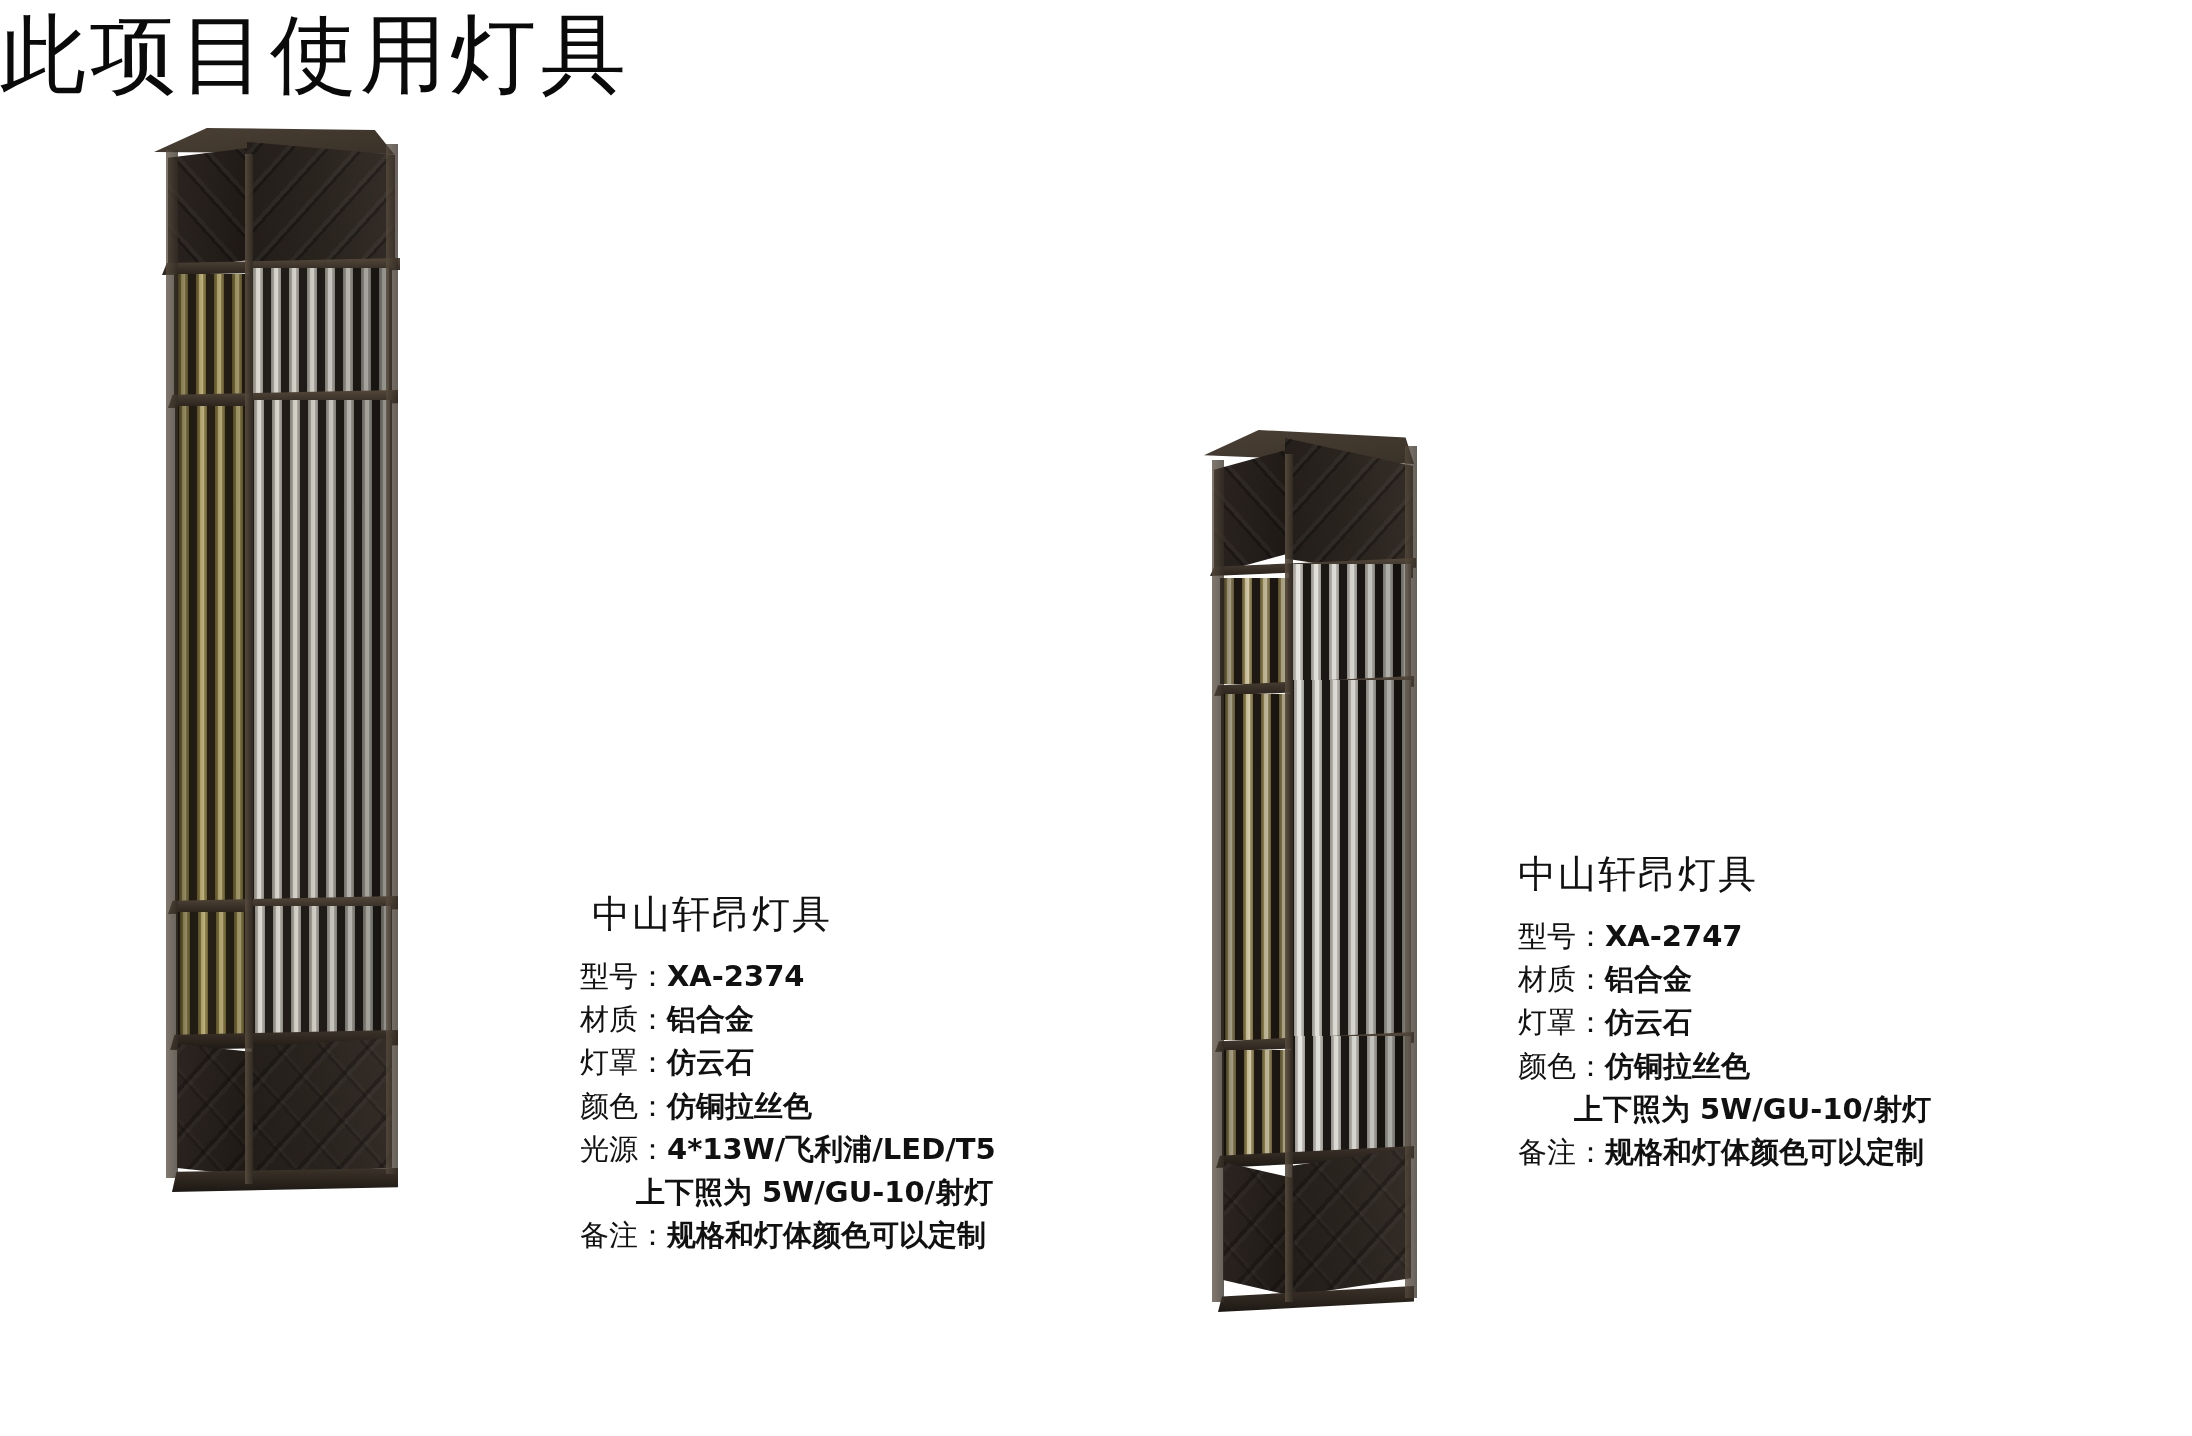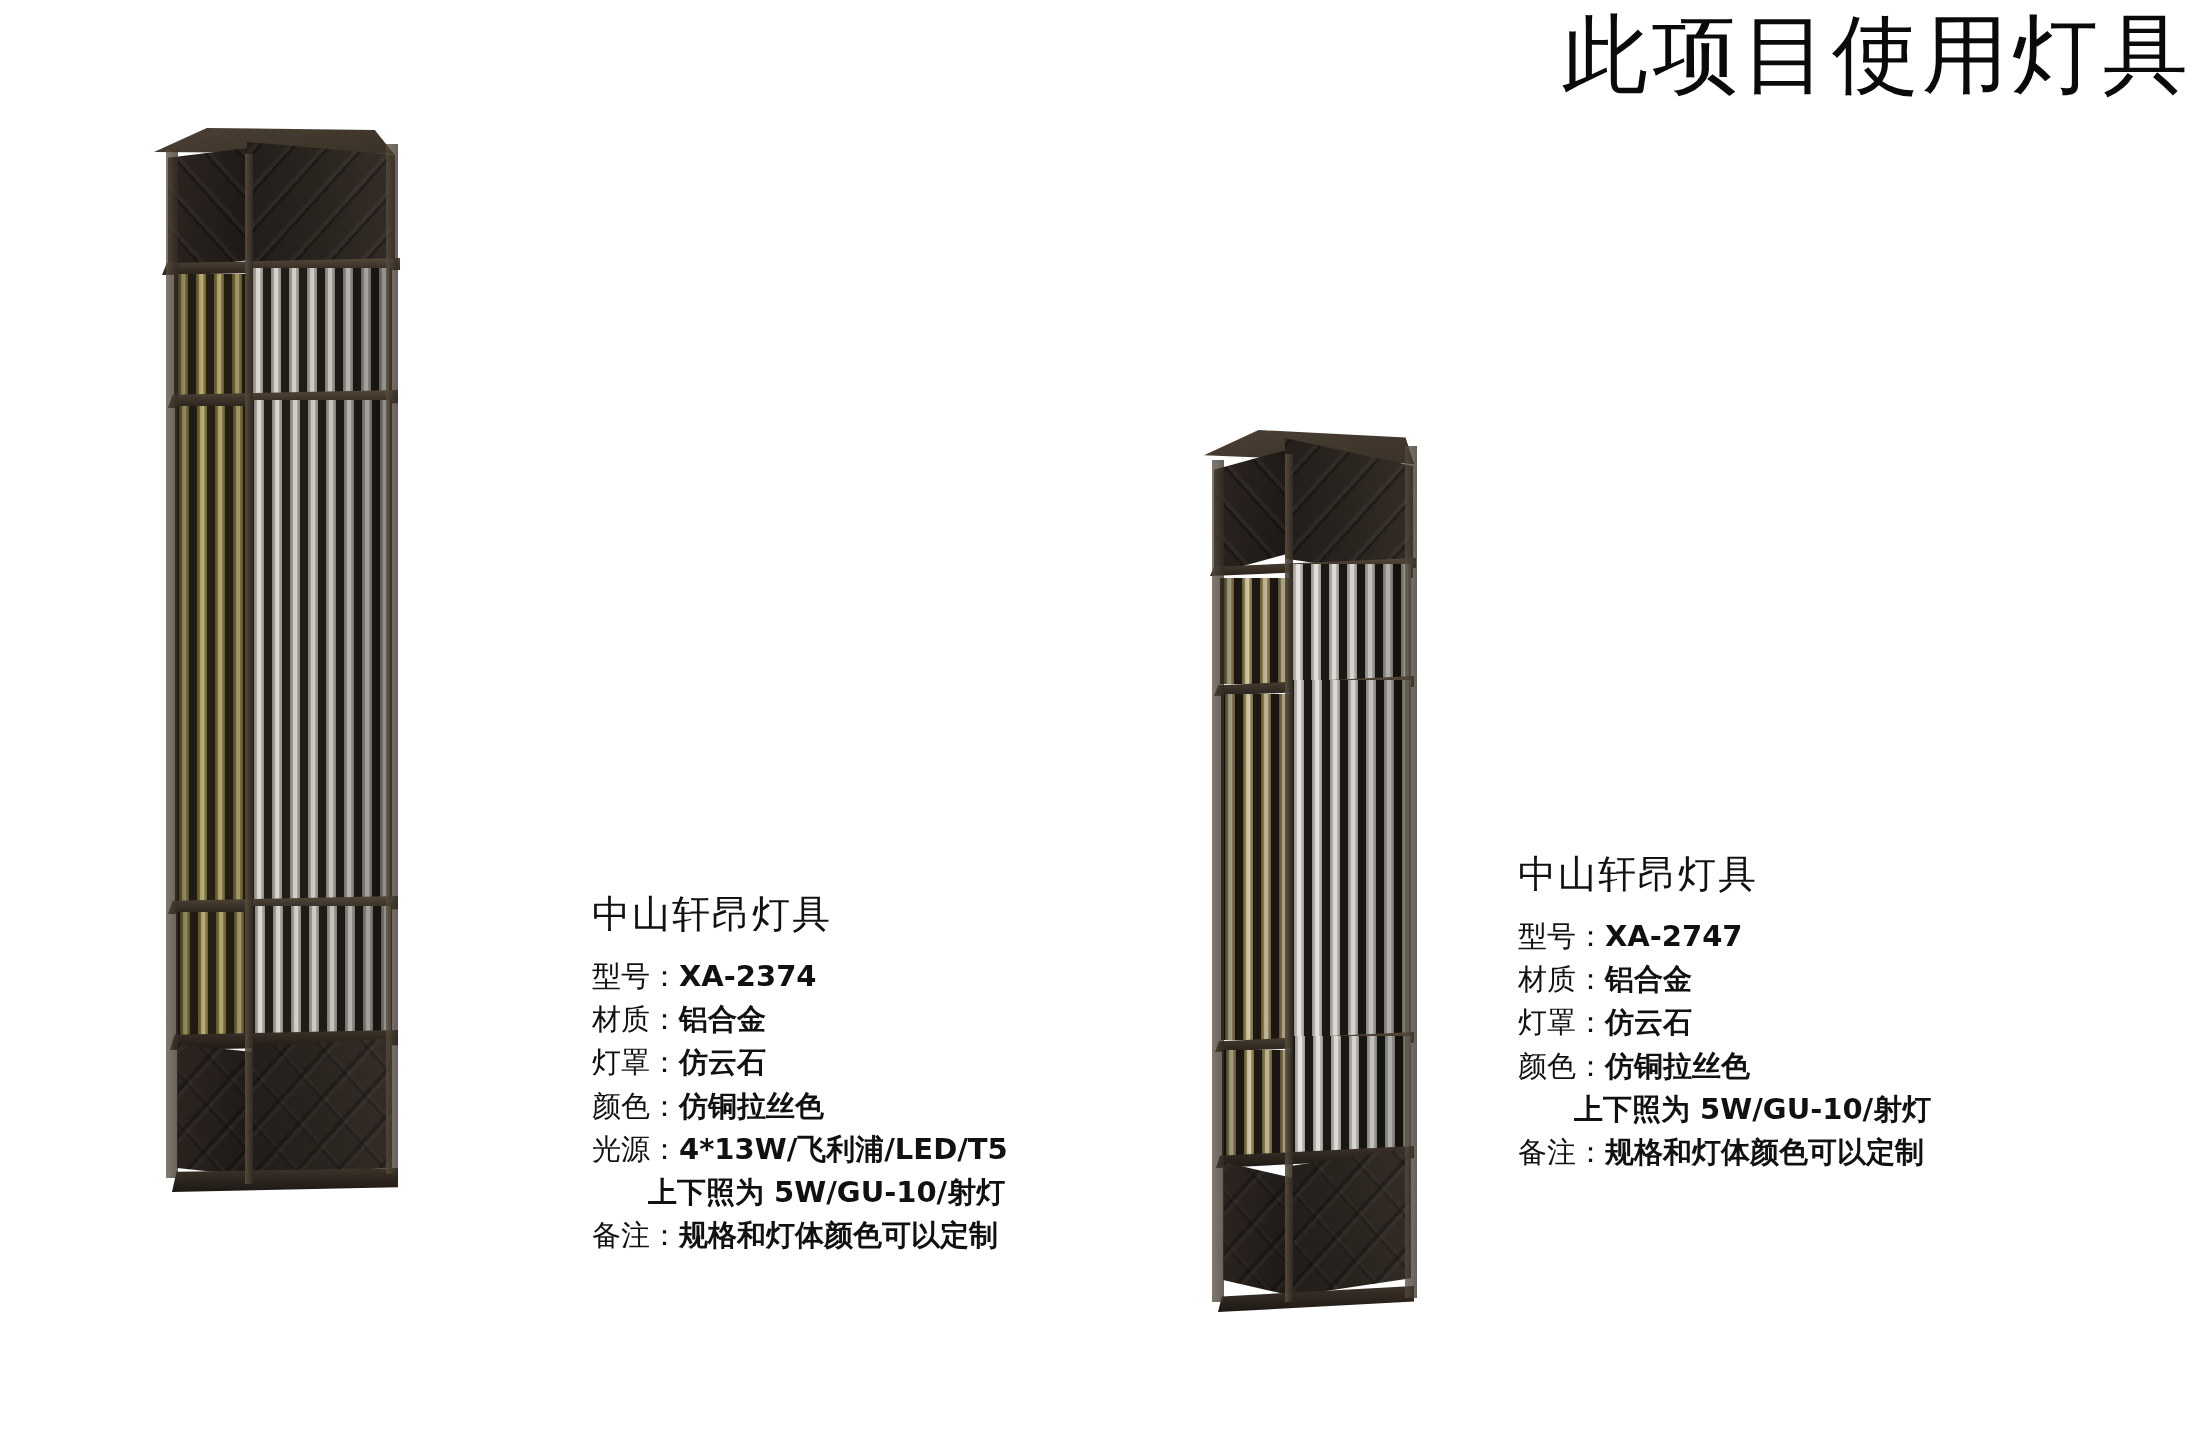--- a/index.html
+++ b/index.html
@@ -7,21 +7,21 @@
     width:2192px;height:1436px;
     background:#ffffff;
     font-family:"Liberation Sans","DejaVu Sans",sans-serif;
     overflow:hidden;position:relative;
   }
   .page{position:relative;width:2192px;height:1436px;background:#fff;}
 
   
   .title{
     position:absolute;left:0;top:6px;width:2192px;
-    text-align:right;
+    text-align:left;
     font-family:"DejaVu Serif","Liberation Serif",serif;
     font-size:86px;line-height:1.12;
     letter-spacing:4px;
     color:#0a0a0a;font-weight:400;
     white-space:nowrap;
   }
 
   
   .spec{
     position:absolute;
@@ -38,21 +38,21 @@
   .spec .row{
     font-size:29px;line-height:1.49;
     font-weight:700;
     white-space:nowrap;
     letter-spacing:0px;
   }
   .spec .row .lbl{font-weight:400;}
   .spec .row.indent{padding-left:56px;}
   .spec-left{left:580px;top:895px;}
   .spec-left .brand{margin-left:12px;}
-  .spec-left .row{margin-left:12px;}
+  .spec-left .row{}
   .spec-right{left:1518px;top:855px;}
 
   
   .lamp{position:absolute;}
   .face{position:absolute;overflow:hidden;}
   .metal-dark-l{background:linear-gradient(100deg,#2b2420 0%,#241e1a 60%,#1d1815 100%);}
   .metal-dark-r{background:linear-gradient(260deg,#352e28 0%,#2a241f 50%,#221d19 100%);}
   .metal-top{background:linear-gradient(170deg,#4a4034 0%,#3a3128 100%);}
 
   

